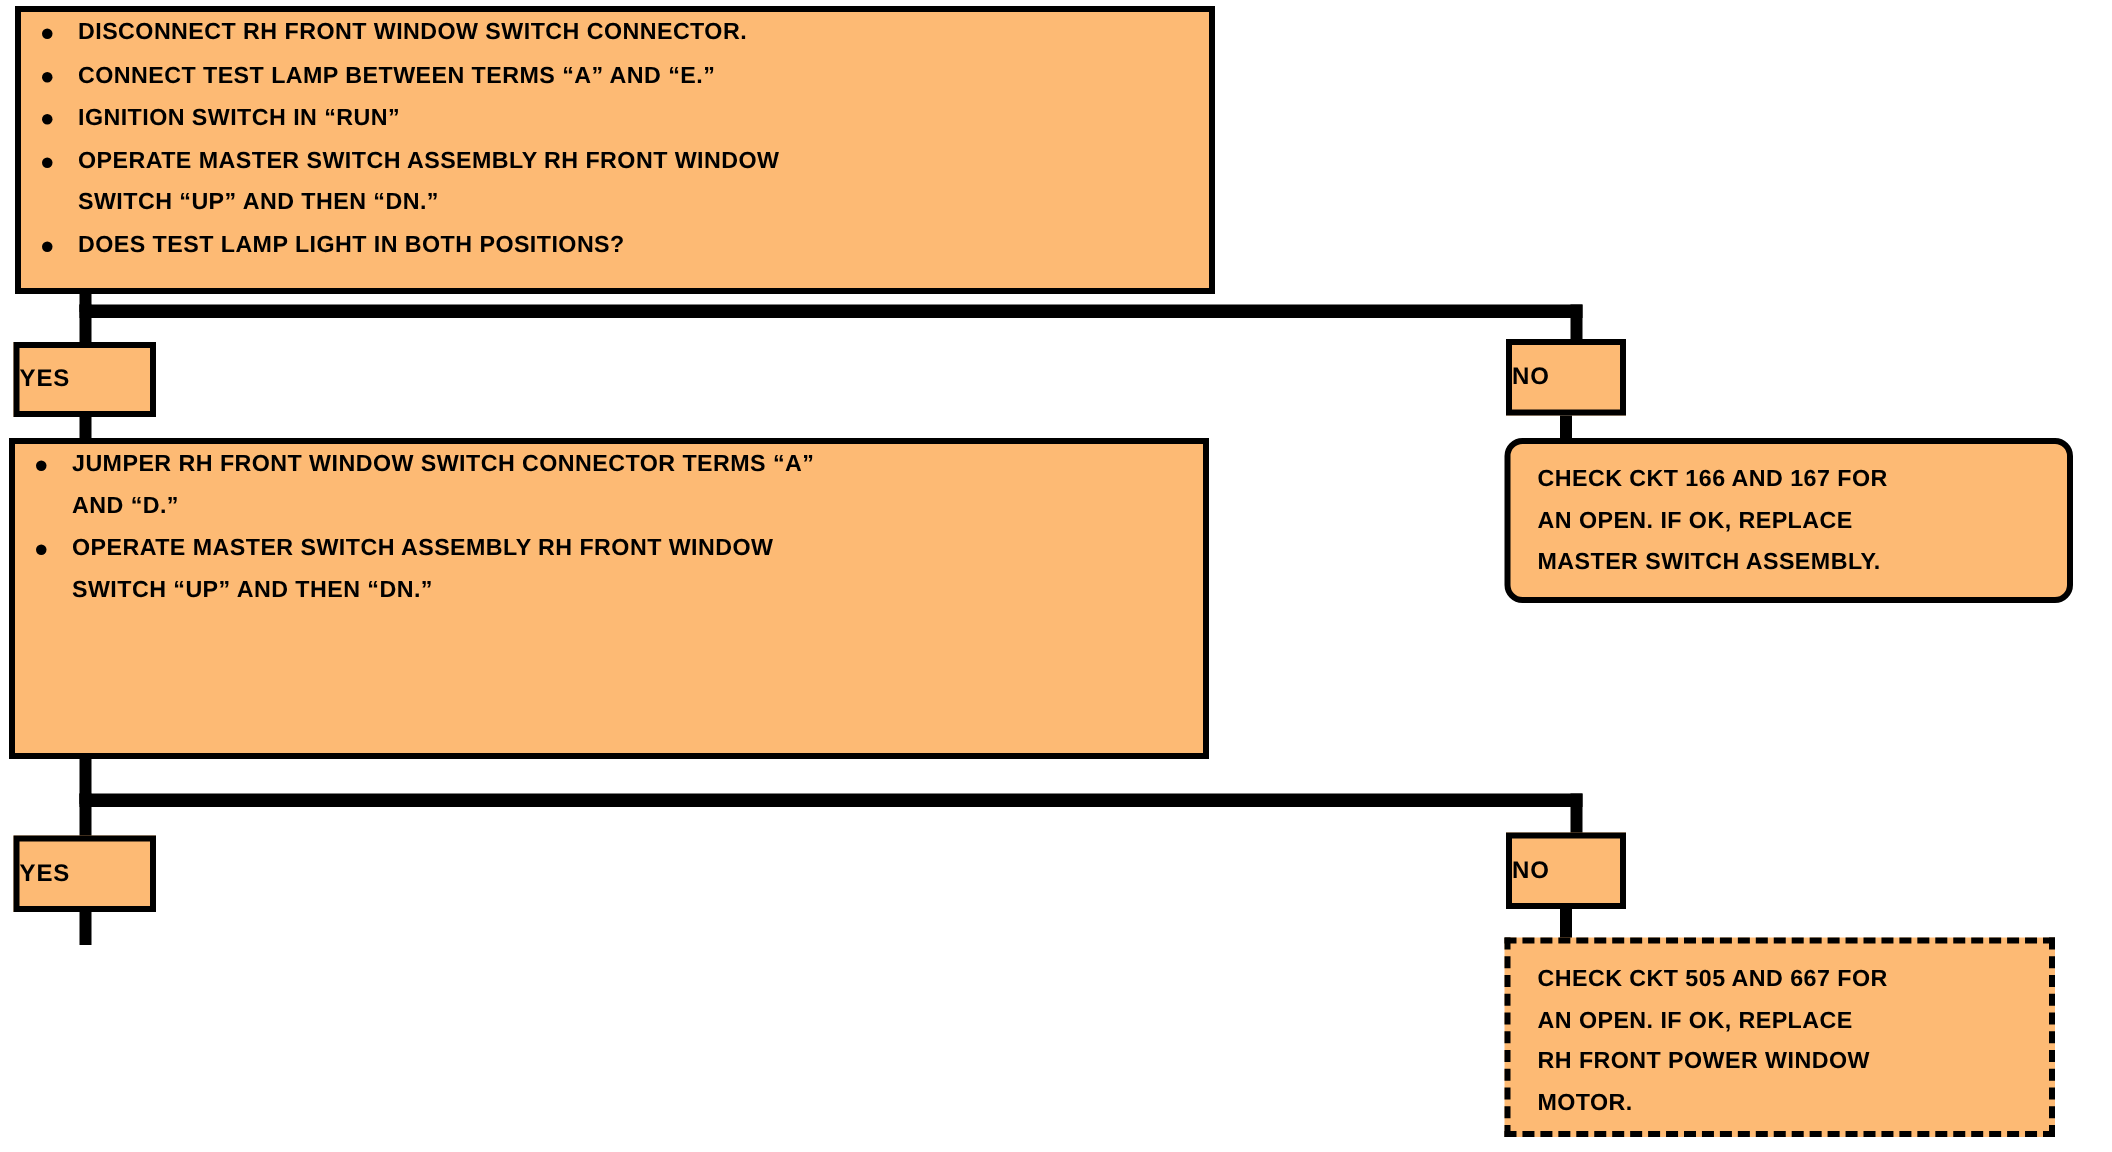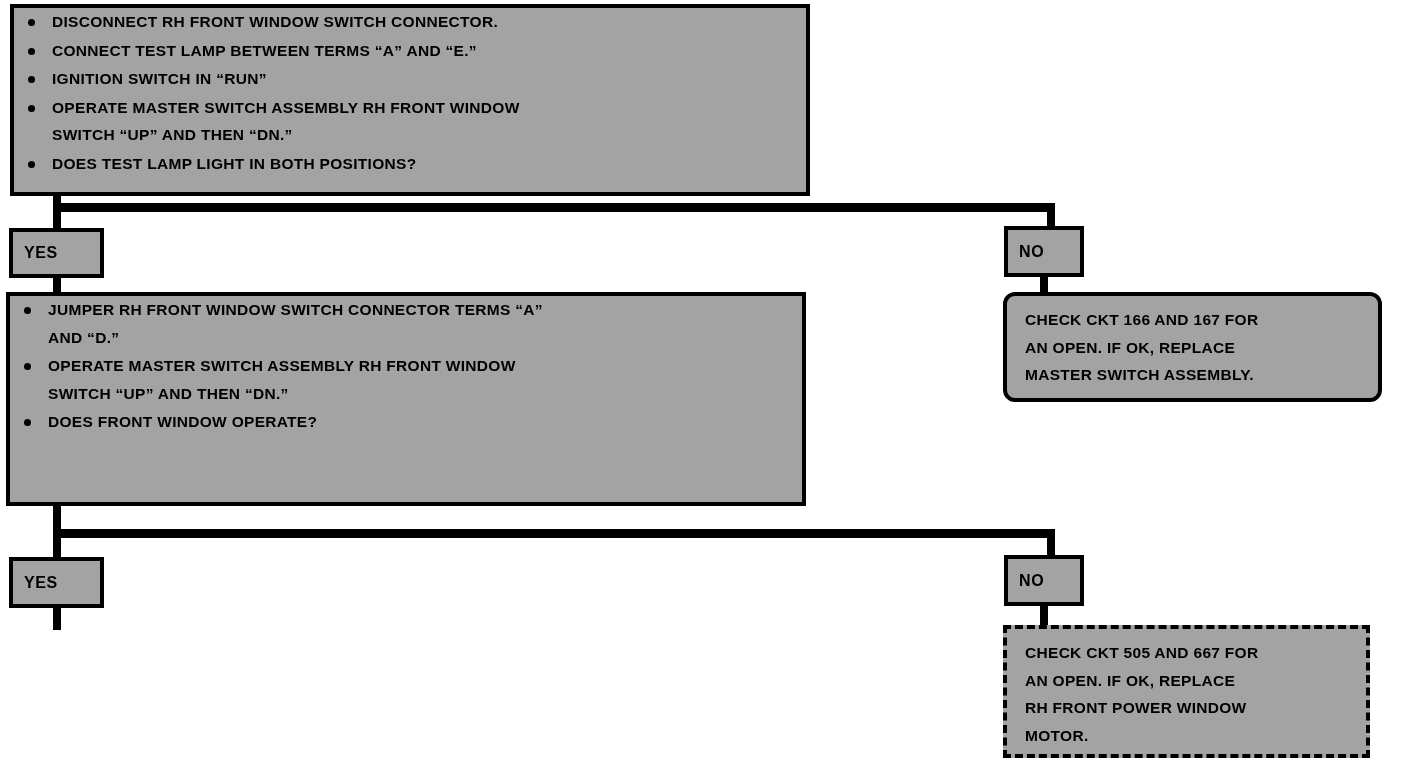--- a/index.html
+++ b/index.html
@@ -14,21 +14,21 @@
     position: relative;
     width: 1408px;
     height: 768px;
     background: #ffffff;
     overflow: hidden;
   }
   .box {
     position: absolute;
     box-sizing: border-box;
     border: 4px solid #000000;
-    background: #a3a3a3;
+    background: #fdba74;
   }
   .box.dashed {
     border-style: dashed;
     border-width: 4px;
   }
   .line {
     position: absolute;
     background: #000000;
   }
   ul.steps {
@@ -60,21 +60,20 @@
   .inner-pad {
     padding: 11px 14px 8px 18px;
   }
   .yesno {
     font-weight: bold;
     font-size: 16px;
     letter-spacing: 0.6px;
     color: #000000;
     display: flex;
     align-items: center;
-    padding-left: 11px;
     height: 100%;
     box-sizing: border-box;
   }
   .plain-text {
     font-weight: bold;
     font-size: 15.5px;
     line-height: 27.5px;
     letter-spacing: 0.3px;
     color: #000000;
     white-space: pre-line;
@@ -133,21 +132,20 @@
 AN OPEN.  IF OK, REPLACE
 MASTER SWITCH ASSEMBLY.</div>
   </div>
 
   <div class="box" style="left:6px; top:292px; width:800px; height:214px;">
     <ul class="steps inner-pad">
       <li>JUMPER RH FRONT WINDOW SWITCH CONNECTOR TERMS “A”
 AND “D.”</li>
       <li>OPERATE MASTER SWITCH ASSEMBLY RH FRONT WINDOW
 SWITCH “UP” AND THEN “DN.”</li>
-      <li>DOES FRONT WINDOW OPERATE?</li>
     </ul>
   </div>
 
   <div class="line" style="left:53px; top:506px; width:8px; height:30px;"></div>
 
   <div class="line" style="left:53px; top:529px; width:1002px; height:9px;"></div>
 
   <div class="line" style="left:1047px; top:529px; width:8px; height:29px;"></div>
 
   <div class="line" style="left:53px; top:529px; width:8px; height:29px;"></div>

